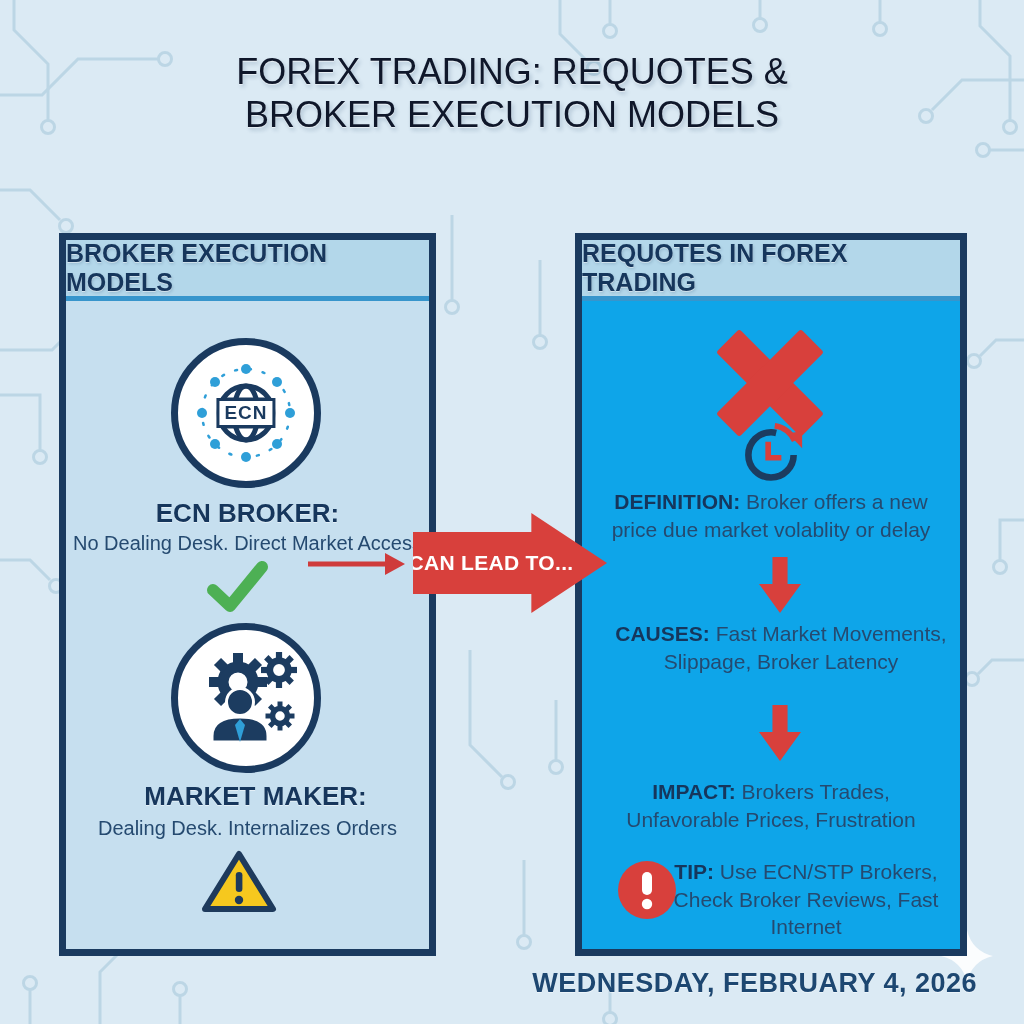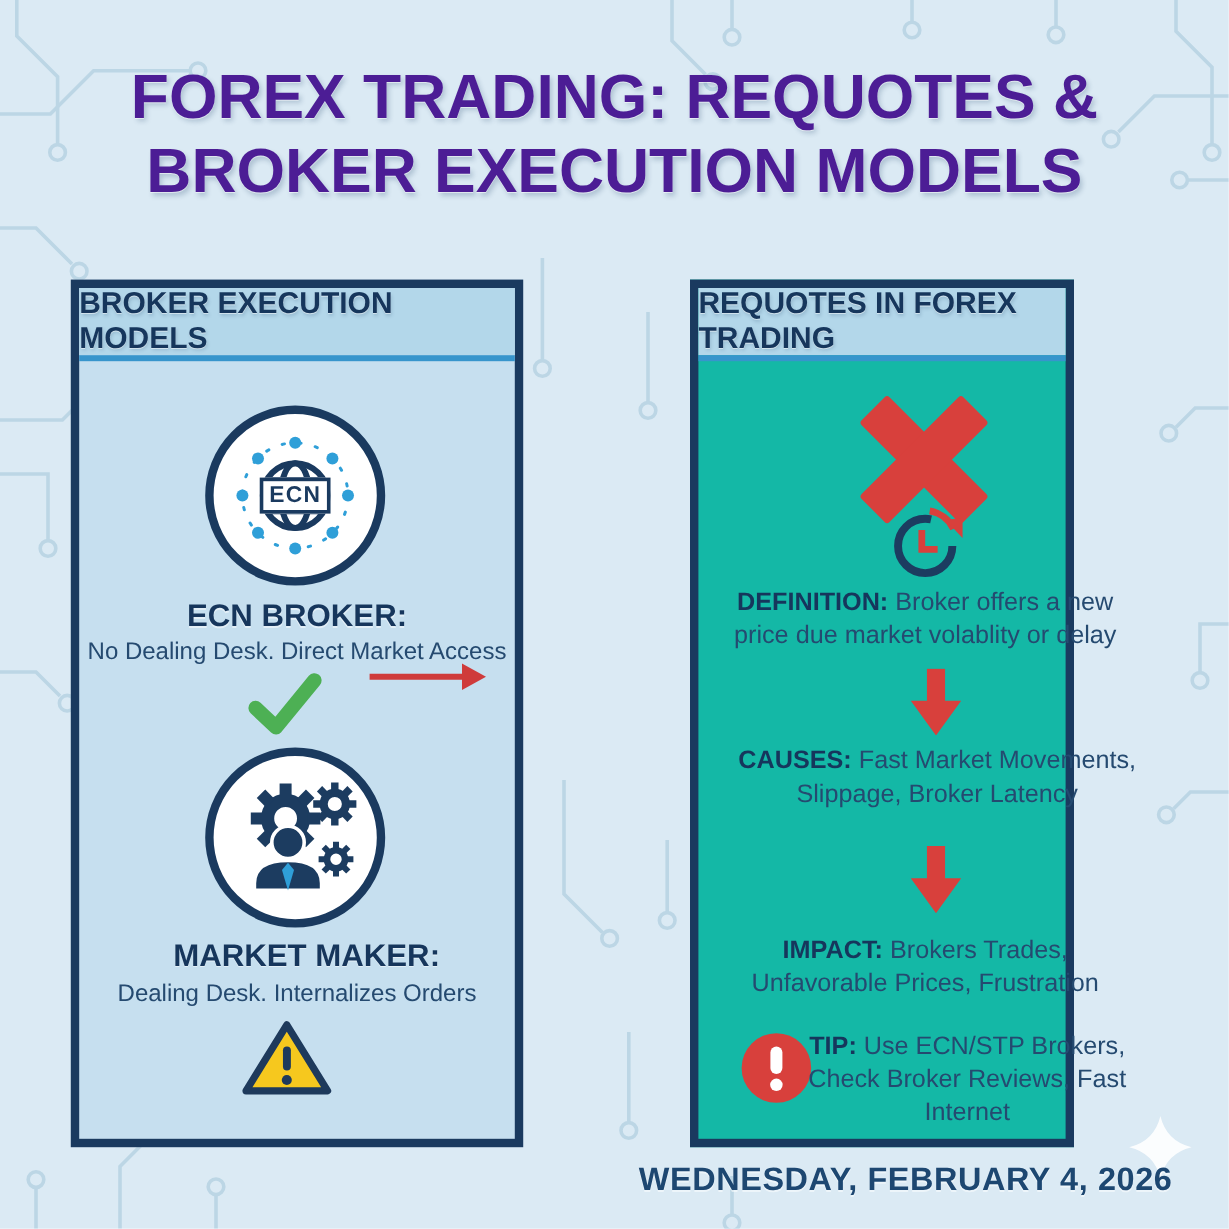--- a/index.html
+++ b/index.html
@@ -8,30 +8,30 @@
     background:#dbeaf4;
     font-family:"Liberation Sans",sans-serif;
     color:#17375e;
   }
   .abs{position:absolute;}
   
   #circuit{position:absolute;inset:0;z-index:0;}
   
   .title{
     position:absolute;top:50px;left:0;right:0;text-align:center;z-index:1;
-    font-weight:700;font-size:52px;line-height:1.2;color:#4c1d95;letter-spacing:0px;
+    font-weight:400;font-size:36px;line-height:1.2;color:#0f172a;letter-spacing:0px;
     text-shadow:0 1px 0 rgba(255,255,255,.55),2px 3px 4px rgba(20,54,95,.22);
   }
   
   .panel{
     position:absolute;top:233px;height:723px;box-sizing:border-box;
     border:7px solid #1a3a5f;z-index:2;
   }
   .panel.left{left:59px;width:377px;background:#c6dfef;}
-  .panel.right{left:575px;width:320px;background:#14b8a6;}
+  .panel.right{left:575px;width:392px;background:#0ea5e9;}
   .panel-header{
     position:absolute;top:0;left:0;right:0;height:56px;background:#b3d7ea;
     display:flex;align-items:center;justify-content:center;
     font-weight:700;font-size:25px;color:#16365c;
     text-shadow:0 1px 0 rgba(255,255,255,.5),1px 2px 3px rgba(20,54,95,.18);
   }
   .panel-divider{position:absolute;top:56px;left:0;right:0;height:5px;background:#3795cc;}
   .sec-heading{
     position:absolute;left:0;right:0;text-align:center;
     font-weight:700;font-size:26px;color:#16365c;
@@ -240,20 +240,23 @@
       <rect x="34.8" y="24" width="6.6" height="20" rx="3.3" fill="#1e3a5c"></rect>
       <circle cx="38" cy="52" r="4.2" fill="#1e3a5c"></circle>
     </svg>
   </div>
 
   <svg class="thin-arrow" width="102" height="30" viewBox="0 0 102 30">
     <line x1="3" y1="15" x2="80" y2="15" stroke="#cf3b3b" stroke-width="5"></line>
     <polygon points="80,4 100,15 80,26" fill="#cf3b3b"></polygon>
   </svg>
 
+  <div class="big-arrow">
+    <span>CAN LEAD TO...</span>
+  </div>
 
   <div class="panel right">
     <div class="panel-header">REQUOTES IN FOREX TRADING</div>
     <div class="panel-divider"></div>
 
     <svg class="abs" style="left:130px;top:85px;" width="116" height="116" viewBox="-60 -60 120 120">
       <g fill="#d8403c">
         <rect x="-62" y="-17" width="124" height="34" rx="3" transform="rotate(45)"></rect>
         <rect x="-62" y="-17" width="124" height="34" rx="3" transform="rotate(-45)"></rect>
       </g>

